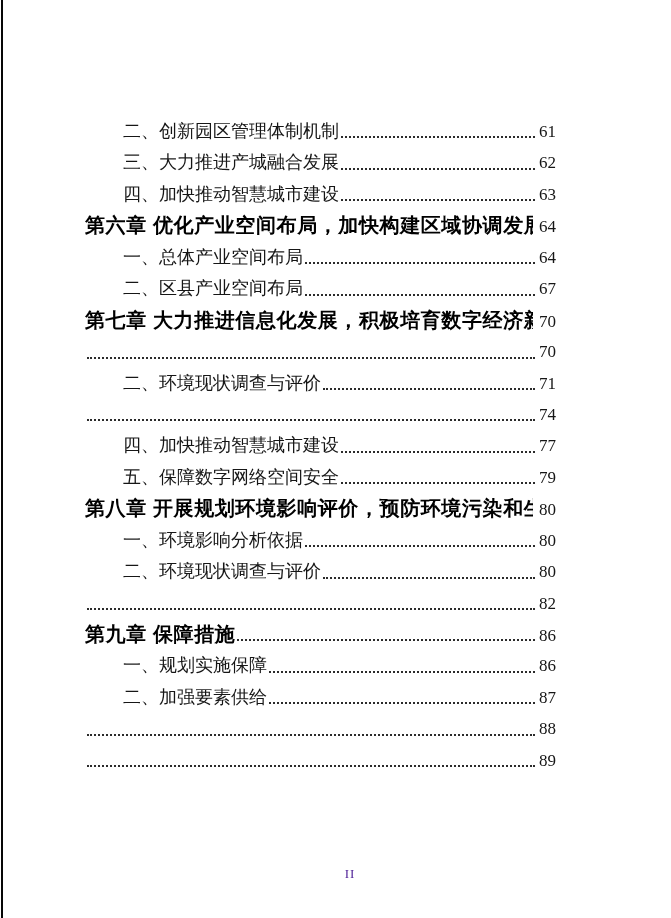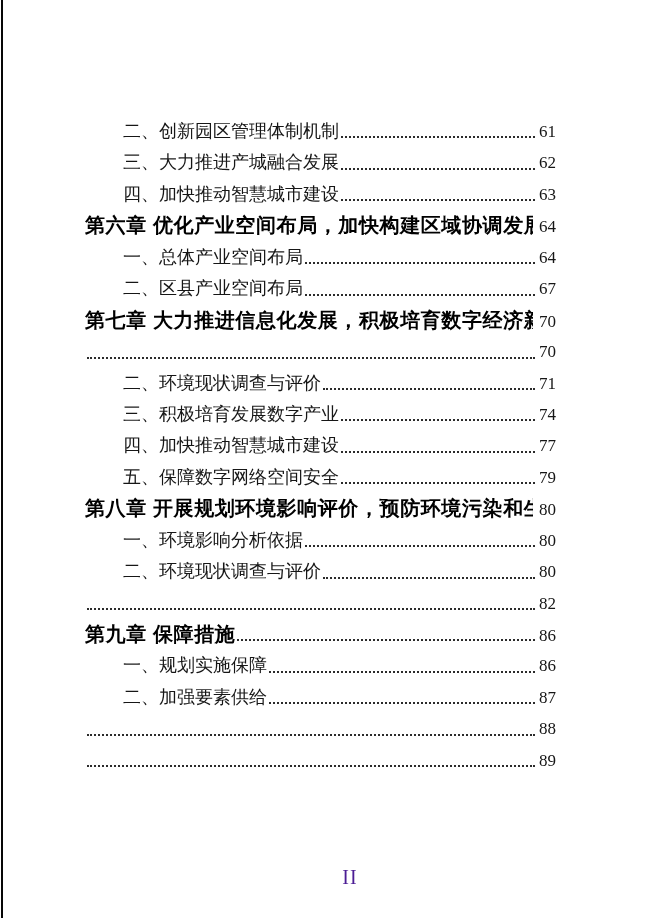--- a/index.html
+++ b/index.html
@@ -78,21 +78,21 @@
     flex: 0 0 auto;
     font-size: 17px;
     font-family: "Liberation Serif", serif;
     color: #161616;
   }
   .footer {
     position: absolute;
     top: 866px;
     left: 350px;
     transform: translateX(-50%);
-    font-size: 20px;
+    font-size: 13px;
     letter-spacing: 1px;
     color: #4c1d95;
     font-family: "Liberation Serif", serif;
   }
 </style>
 </head>
 <body>
 
 <div class="page">
   <div class="scan-edge left"></div>
@@ -137,21 +137,20 @@
       <div class="row section">
       <span class="leader"></span>
       <span class="pagenum">70</span>
     </div>
       <div class="row section">
       <span class="title">二、环境现状调查与评价</span>
       <span class="leader"></span>
       <span class="pagenum">71</span>
     </div>
       <div class="row section">
-      <span class="title">三、积极培育发展数字产业</span>
       <span class="leader"></span>
       <span class="pagenum">74</span>
     </div>
       <div class="row section">
       <span class="title">四、加快推动智慧城市建设</span>
       <span class="leader"></span>
       <span class="pagenum">77</span>
     </div>
       <div class="row section">
       <span class="title">五、保障数字网络空间安全</span>

